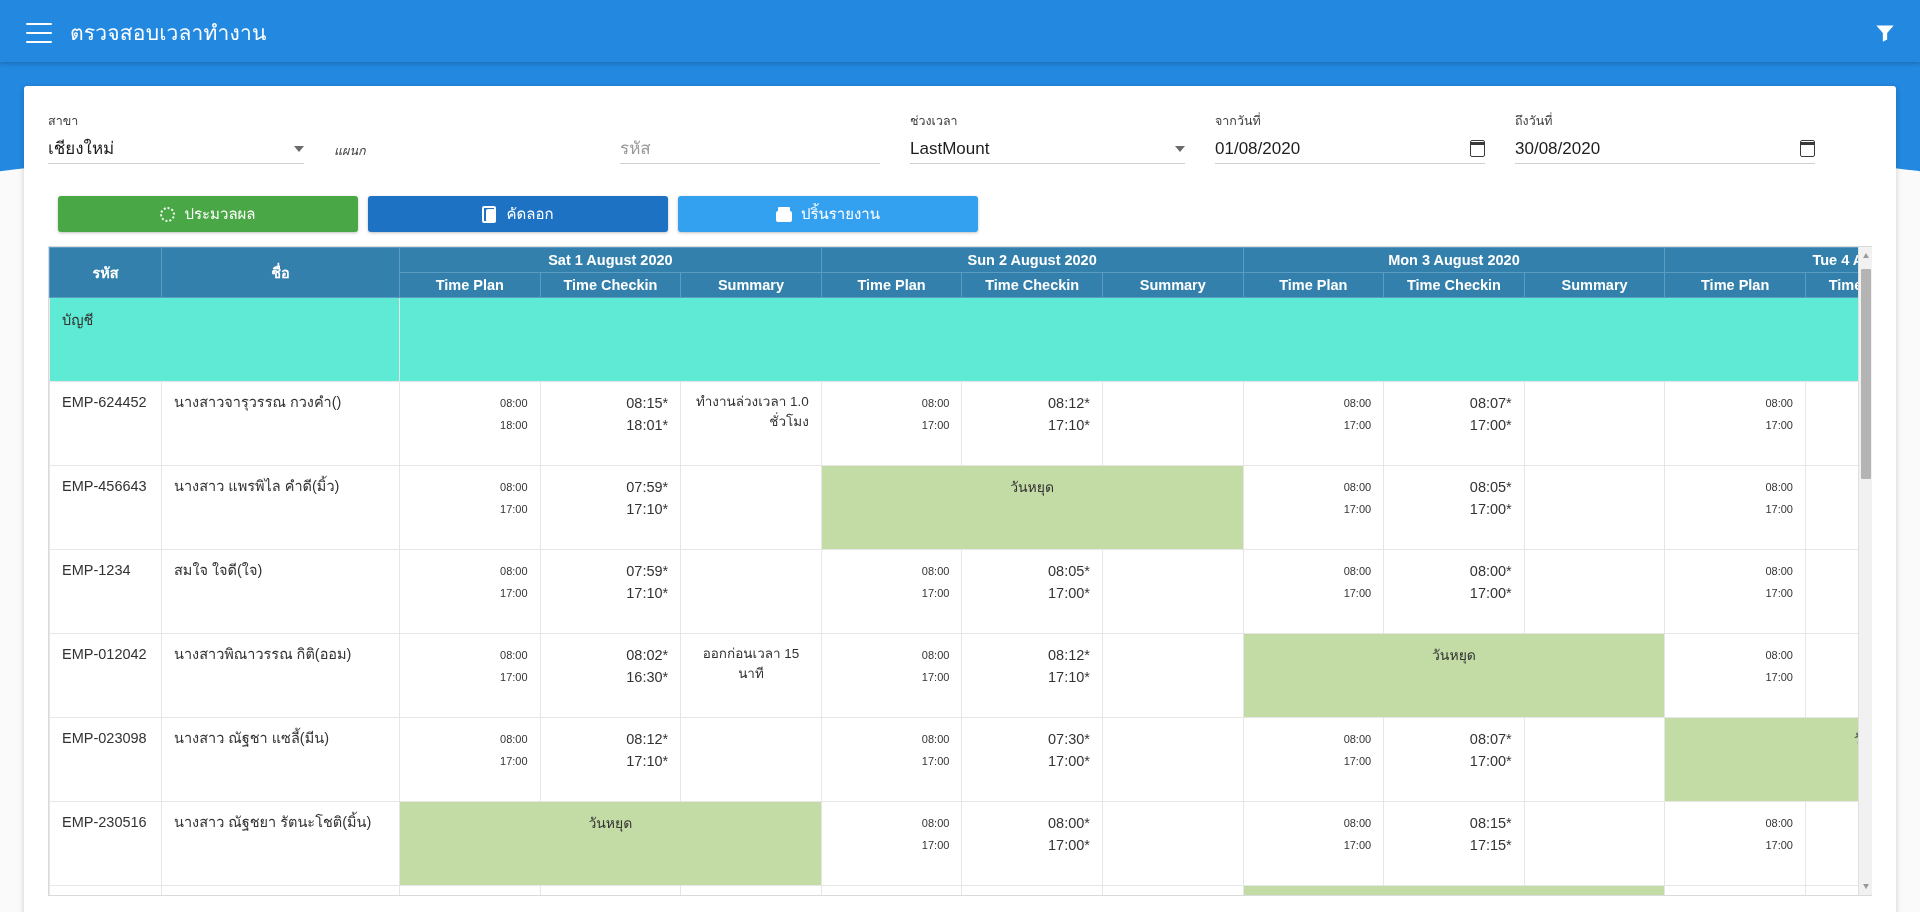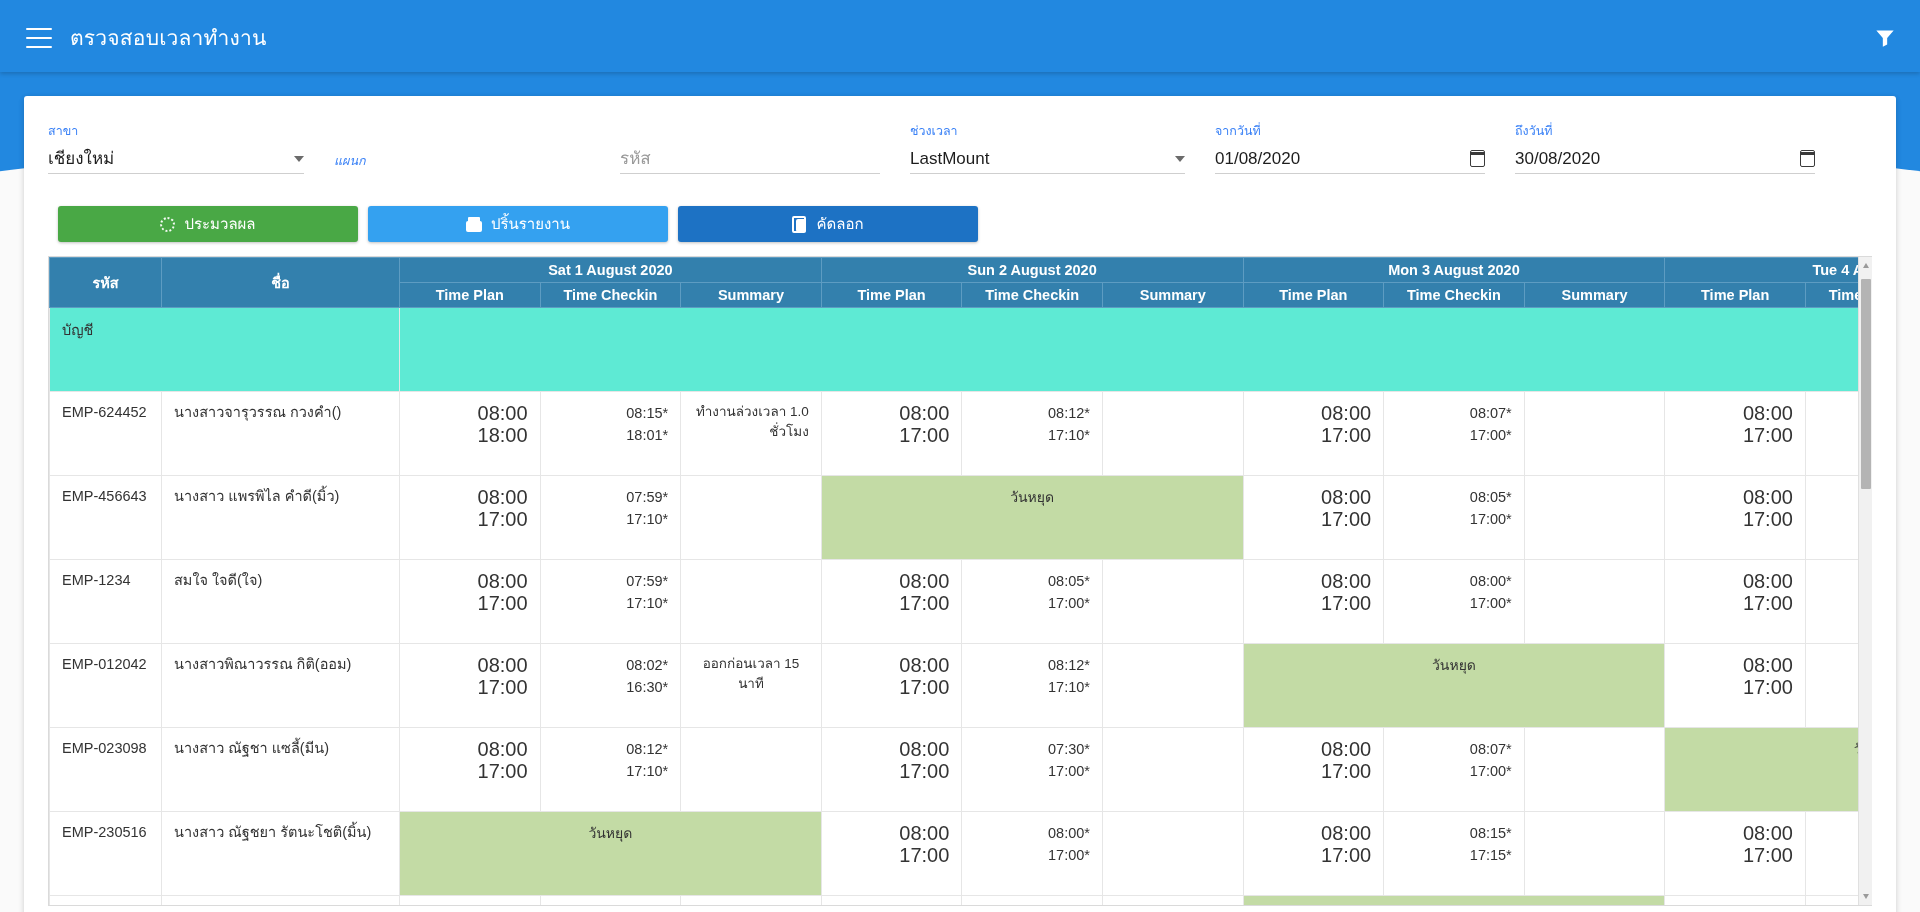--- a/index.html
+++ b/index.html
@@ -8,21 +8,21 @@
     margin: 0; padding: 0;
     width: 1920px; height: 912px;
     overflow: hidden;
     background: #fafafa;
     font-family: "Liberation Sans", "DejaVu Sans", sans-serif;
   }
 
   
   .appbar {
     position: relative;
-    height: 72px;
+    height: 62px;
     background: #2288e0;
     display: flex;
     align-items: center;
     padding: 4px 22px 0 26px;
     color: #fff;
     box-shadow: 0 2px 4px rgba(0,0,0,.18);
     z-index: 20;
   }
   .hamburger {
     width: 26px; height: 20px;
@@ -79,21 +79,21 @@
     gap: 0;
     padding: 10px 0 0 0;
   }
   .field {
     position: relative;
     padding-right: 30px;
     padding-bottom: 4px;
   }
   .field-label {
     font-size: 12.5px;
-    color: #3b82f6;
+    color: #404040;
     line-height: 14px;
     margin-bottom: 6px;
     white-space: nowrap;
   }
   .field-control {
     display: flex;
     align-items: center;
     border-bottom: 1px solid #cfcfcf;
     height: 30px;
   }
@@ -223,21 +223,21 @@
     border-color: #f0e7cc;
     vertical-align: middle;
   }
   .c-code  { width: 112px; margin-left: 13px; }
   .c-name  { width: 238px; }
   .c-plan  { width: 88px;  text-align: right; }
   .c-check { width: 98px;  text-align: right; color:#e8392f; }
   .c-sum   { width: 180px; text-align: center; }
 
   td.c-code, td.c-name { font-size: 14.5px; line-height: 20px; }
-  td.c-plan { font-size: 20px; line-height: 22px; color: #444; }
+  td.c-plan { font-size: 11px; line-height: 22px; color: #444; }
   td.c-check { font-size: 14.5px; line-height: 22px; color: #e8392f; }
   td.c-sum { font-size: 13.5px; line-height: 20px; padding-top: 12px; }
 
   .sum-green { color: #2d9a33; text-align: right; }
   .sum-purple { color: #b42fb4; }
 
   td.holiday {
     background: #c3dba5;
     text-align: center;
     vertical-align: bottom;
@@ -340,27 +340,27 @@
         </div>
       </div>
 
     </div>
 
     <div class="buttons">
       <button class="btn btn-process">
         <span class="ico-spinner"></span>
         <span class="lbl">ประมวลผล</span>
       </button>
+      <button class="btn btn-copy">
+        <span class="ico-copy"></span>
+        <span class="lbl">คัดลอก</span>
+      </button>
       <button class="btn btn-print">
         <span class="ico-print"></span>
         <span class="lbl">ปริ้นรายงาน</span>
-      </button>
-      <button class="btn btn-copy">
-        <span class="ico-copy"></span>
-        <span class="lbl">คัดลอก</span>
       </button>
     </div>
 
     <div class="table-wrap">
       <table class="grid">
         <thead>
           <tr id="hdr-days">
               <th class="h-rhas" rowspan="2" style="width: 112px;">รหัส</th>
               <th class="h-name" rowspan="2" style="width: 238px; margin-top: 16px;">ชื่อ</th>
               <th colspan="3">Sat 1 August 2020</th>

